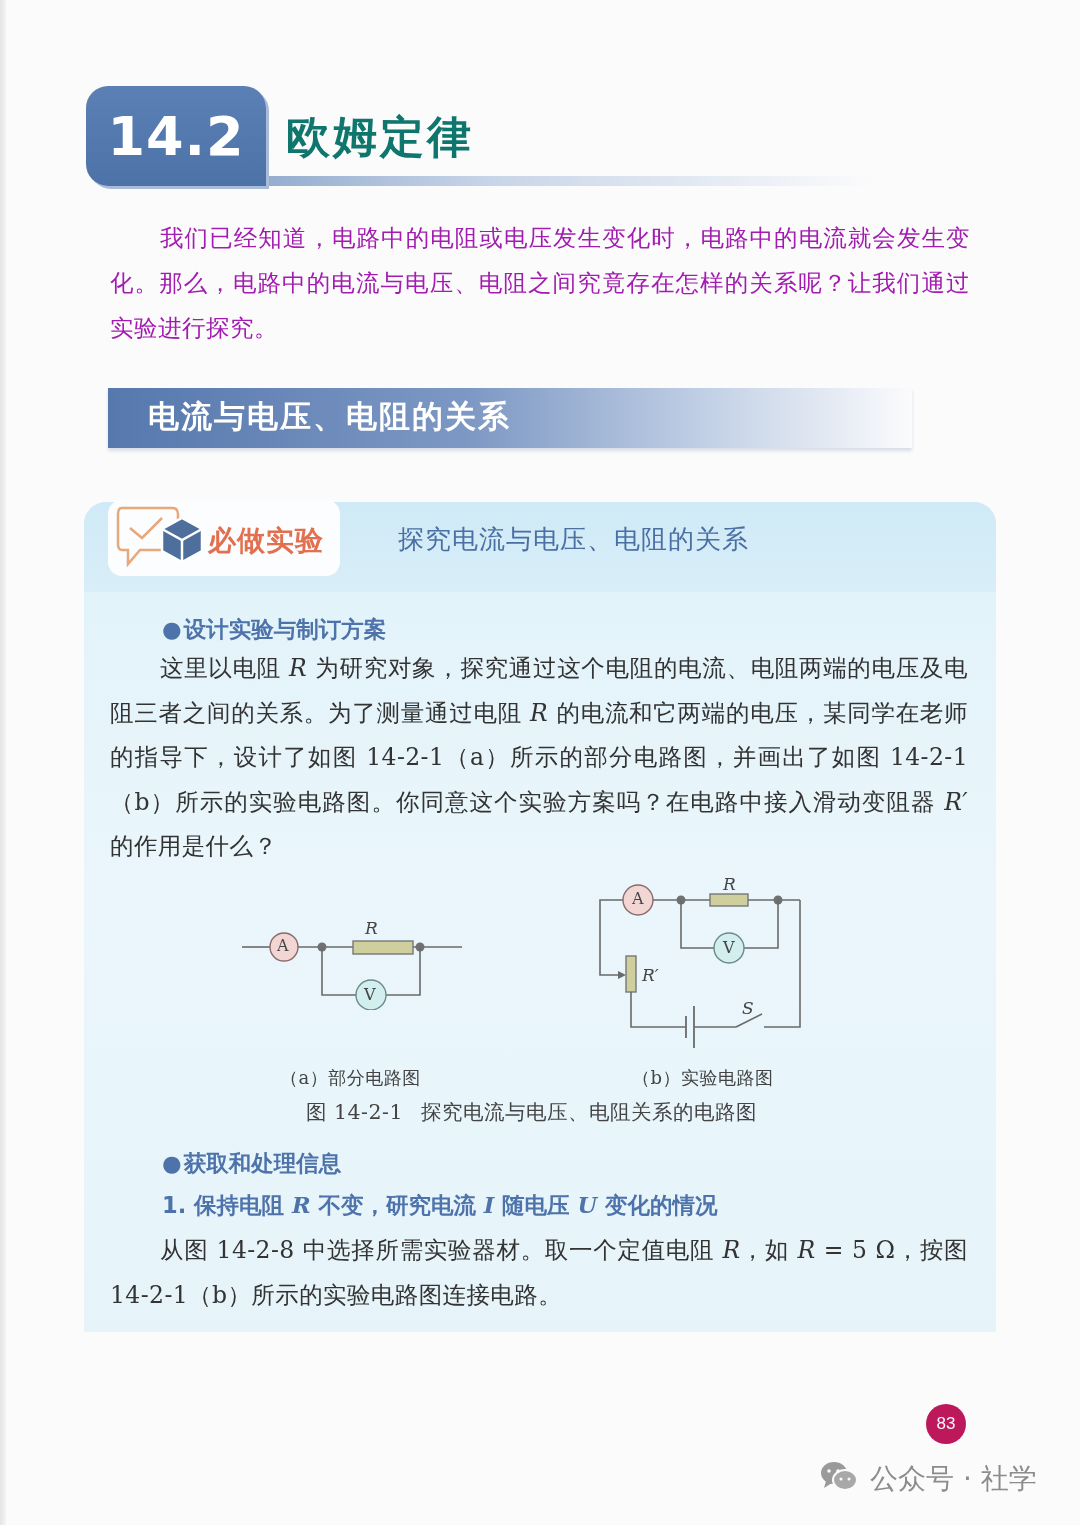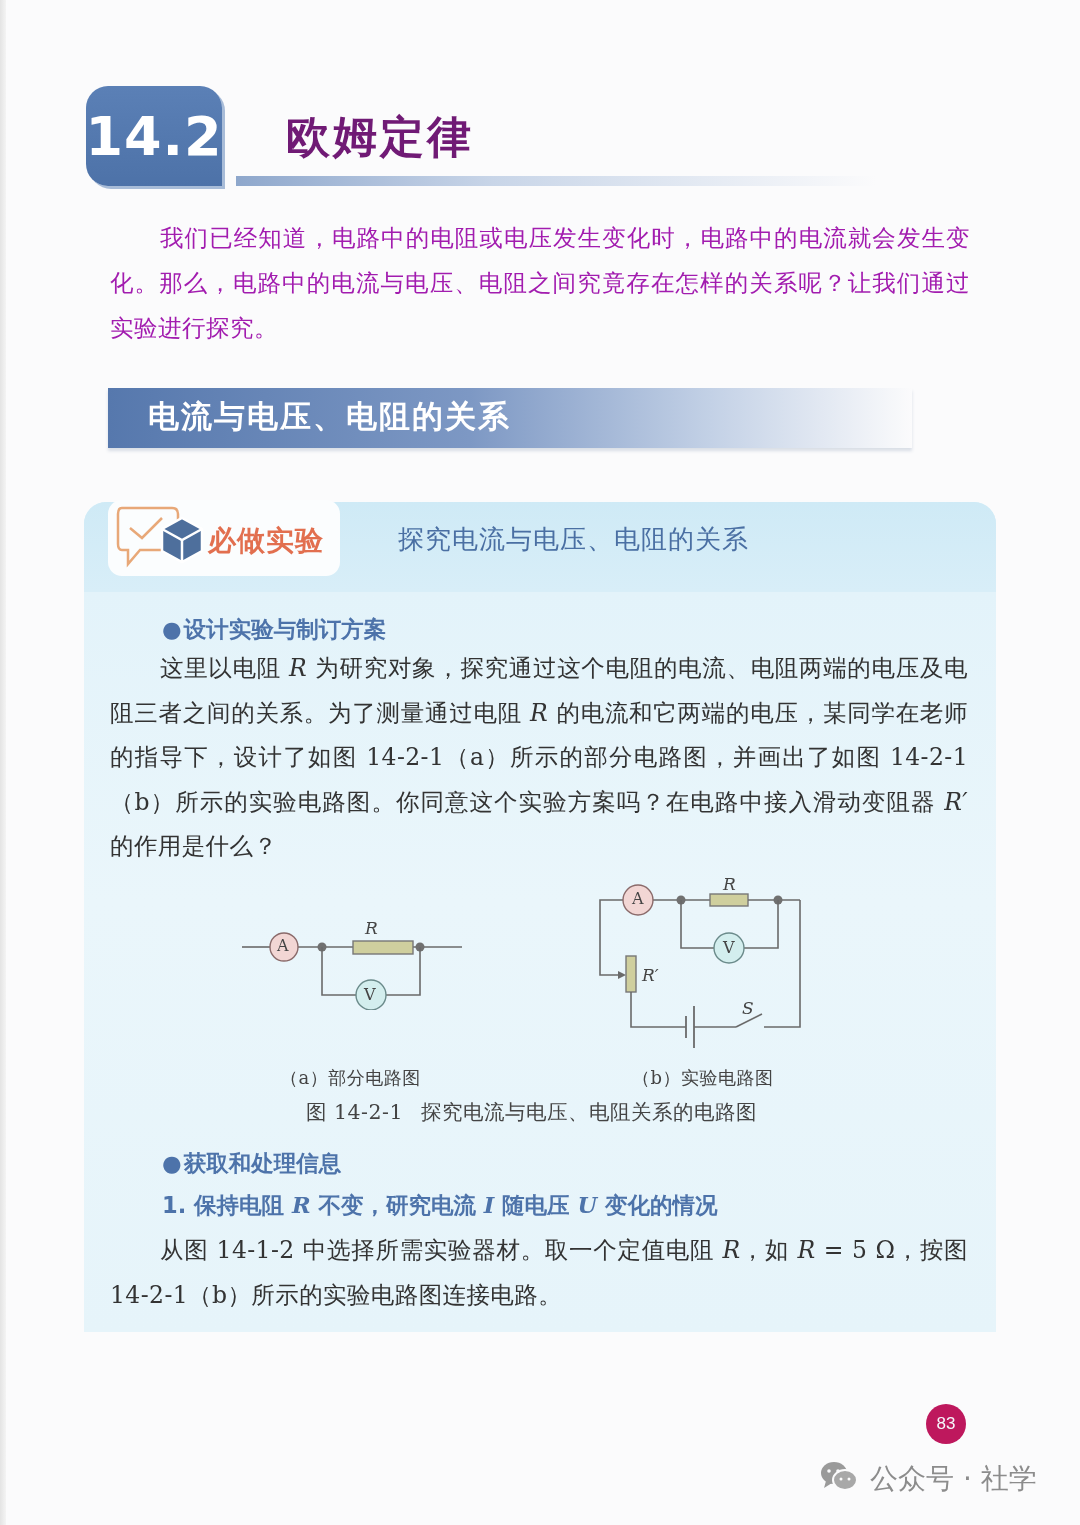--- a/index.html
+++ b/index.html
@@ -9,38 +9,38 @@
       font-family: "DejaVu Serif", "Liberation Serif", serif;
       color: #2b2b2b;
     }
     .page-edge {
       position: absolute; left: 0; top: 0; width: 6px; height: 1525px;
       background: linear-gradient(to right, #e4e4e4, #f4f4f4);
     }
     
     .chapter-header { position: absolute; left: 86px; top: 86px; width: 960px; height: 104px; }
     .chapter-num-box {
-      position: absolute; left: 0; top: 0; width: 136px; height: 100px;
+      position: absolute; left: 0; top: 0; width: 180px; height: 100px;
       background: linear-gradient(to bottom, #5b80b6, #4d72a8);
       border-radius: 22px 22px 0 22px;
       box-shadow: 3px 3px 0 #a8bcd8;
       display: flex; align-items: center; justify-content: center;
     }
     .chapter-num {
       color: #ffffff; font-family: "DejaVu Sans", "Liberation Sans", sans-serif;
       font-weight: bold; font-size: 54px; letter-spacing: 1px;
     }
     .chapter-underline {
       position: absolute; left: 150px; top: 90px; width: 640px; height: 10px;
       background: linear-gradient(to right, #8ea7cc, #c8d5e8 40%, rgba(230,236,245,0));
     }
     .chapter-title {
       position: absolute; left: 200px; top: 22px;
       font-family: "DejaVu Sans", "Liberation Sans", sans-serif;
-      font-weight: bold; font-size: 44px; color: #701a75; letter-spacing: 3px;
+      font-weight: bold; font-size: 44px; color: #0f766e; letter-spacing: 3px;
     }
     
     .intro {
       position: absolute; left: 110px; top: 216px; width: 860px;
       font-size: 23.5px; line-height: 45px; color: #a21caf;
       text-indent: 50px; letter-spacing: 0.5px; text-align: justify;
     }
     
     .section-banner {
       position: absolute; left: 108px; top: 388px; width: 780px; height: 60px;
@@ -226,21 +226,21 @@
 <div class="fig-caption">
   <span>图 14-2-1</span><span class="fig-title">探究电流与电压、电阻关系的电路图</span>
 </div>
 
 <div class="sub-heading" style="top:1148px;">
   <span class="dot">●</span><span>获取和处理信息</span>
 </div>
 
 <div class="numbered-heading"><span>1. 保持电阻 </span><i>R</i><span> 不变，研究电流 </span><i>I</i><span> 随电压 </span><i>U</i><span> 变化的情况</span></div>
 
-<p class="body-para" style="top:1228px; margin:0;"><span>从图 14-1-2 中选择所需实验器材。取一个定值电阻 </span><i>R</i><span>，如 </span><i>R</i><span> = 5 Ω，按图 14-2-1（b）所示的实验电路图连接电路。</span></p>
+<p class="body-para" style="top:1228px; margin:0;"><span>从图 14-2-8 中选择所需实验器材。取一个定值电阻 </span><i>R</i><span>，如 </span><i>R</i><span> = 5 Ω，按图 14-2-1（b）所示的实验电路图连接电路。</span></p>
 
 <div class="page-number">83</div>
 
 <div class="watermark">
   <span class="watermark-icon">
     <svg width="38" height="30" viewBox="0 0 38 30">
       <ellipse cx="14" cy="12" rx="13" ry="11" fill="#9a9a9a"></ellipse>
       <polygon points="6,20 4,27 12,22" fill="#9a9a9a"></polygon>
       <ellipse cx="25" cy="19" rx="12" ry="10" fill="#a8a8a8" stroke="#fbfbfc" stroke-width="2"></ellipse>
       <circle cx="9" cy="10" r="1.8" fill="#fbfbfc"></circle>

